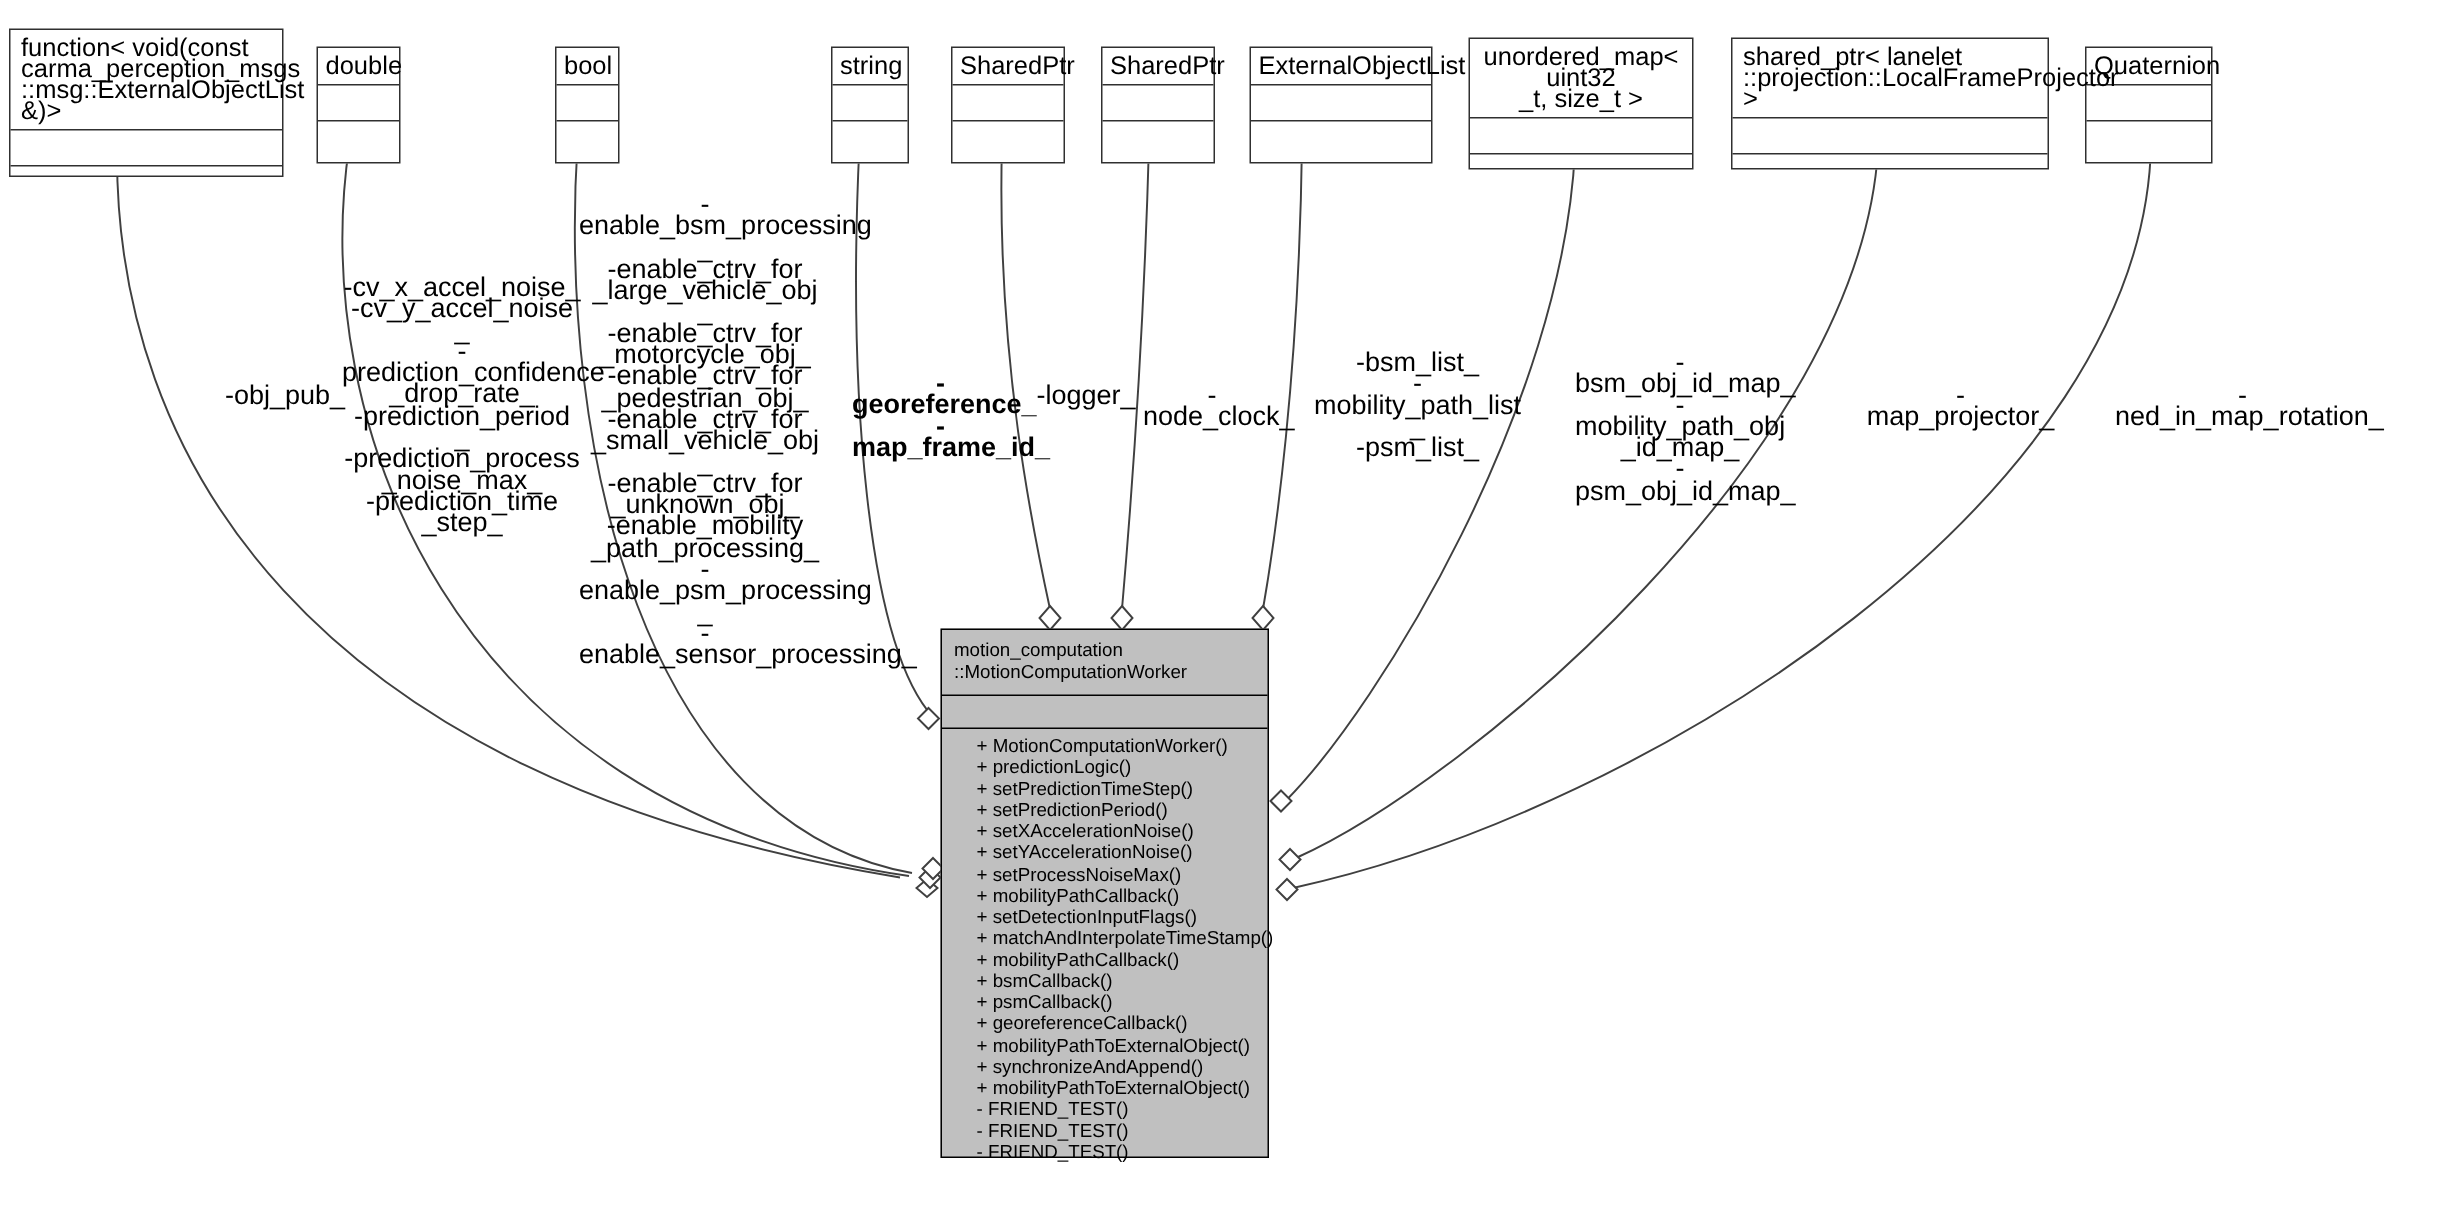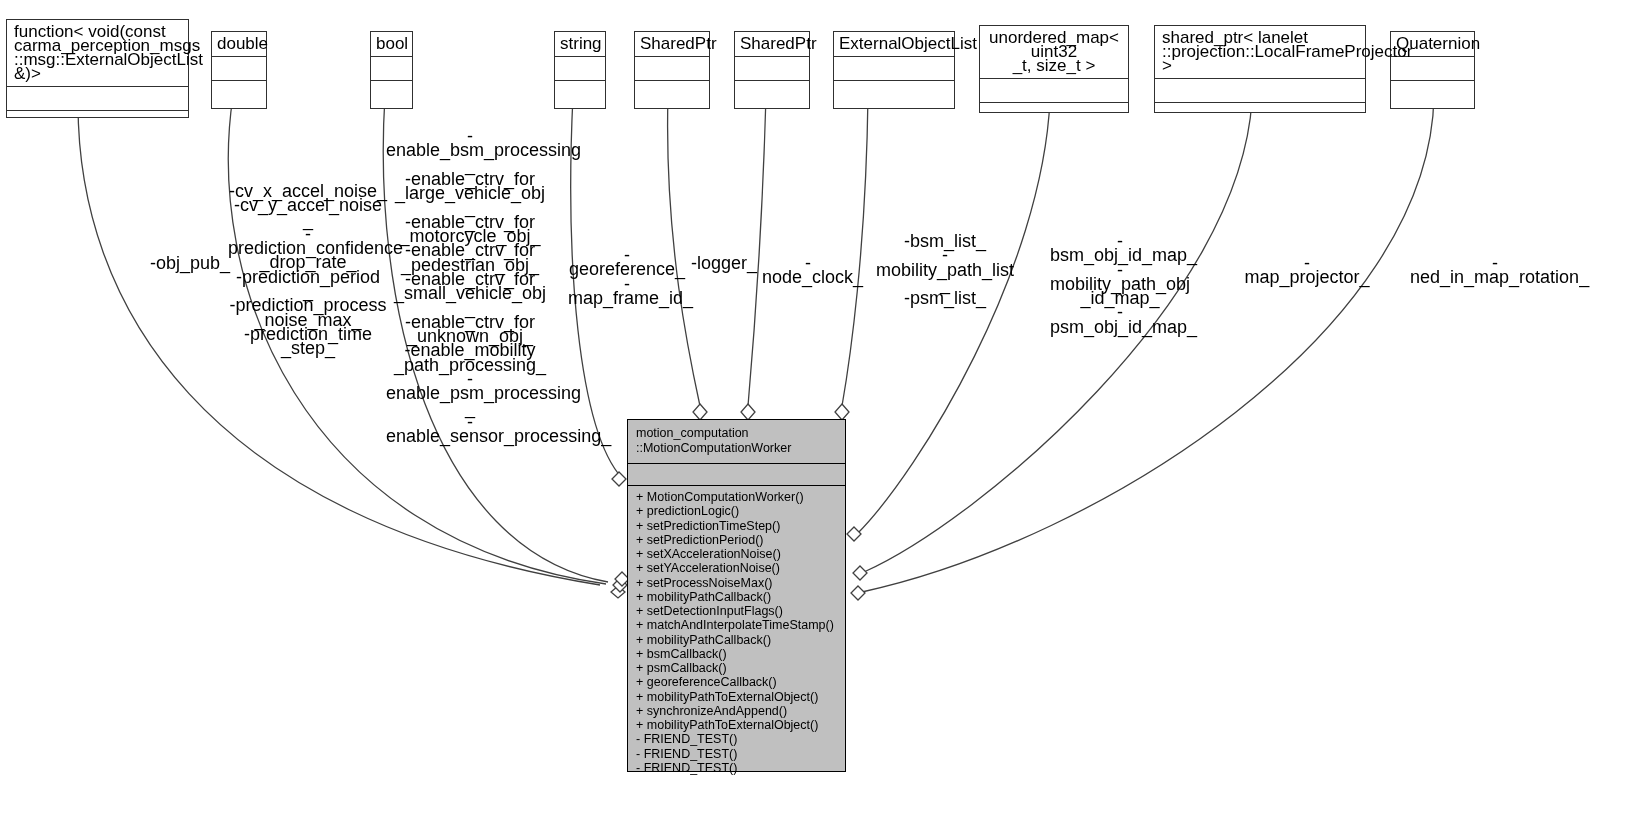--- a/index.html
+++ b/index.html
@@ -59,21 +59,21 @@
   .class-box .cb-attrs{
     box-sizing:border-box;
     height:22px;
     border-bottom:1px solid #000000;
   }
   .class-box .cb-ops{
     box-sizing:border-box;
     padding:4px 0 3px 0;
   }
   .class-box .cb-ops .m{
-    padding:0 8px;
+    padding:0 23px;
     line-height:14.25px;
     white-space:nowrap;
   }
 
   
   .edge-label{
     position:absolute;
     font-size:18px;
     line-height:14.3px;
     text-align:center;
@@ -216,21 +216,21 @@
 _small_vehicle_obj
 _
 -enable_ctrv_for
 _unknown_obj_
 -enable_mobility
 _path_processing_
 -enable_psm_processing
 _
 -enable_sensor_processing_</div>
 
-  <div class="edge-label" style="left:568px;top:248px;width:118px;">-georeference_
+  <div class="edge-label" style="left:568px;top:248px;width:118px;font-weight:bold;">-georeference_
 -map_frame_id_</div>
 
   <div class="edge-label" style="left:690px;top:256px;width:68px;">-logger_</div>
 
   <div class="edge-label" style="left:762px;top:256px;width:92px;">-node_clock_</div>
 
   <div class="edge-label" style="left:876px;top:234px;width:138px;">-bsm_list_
 -mobility_path_list
 _
 -psm_list_</div>

